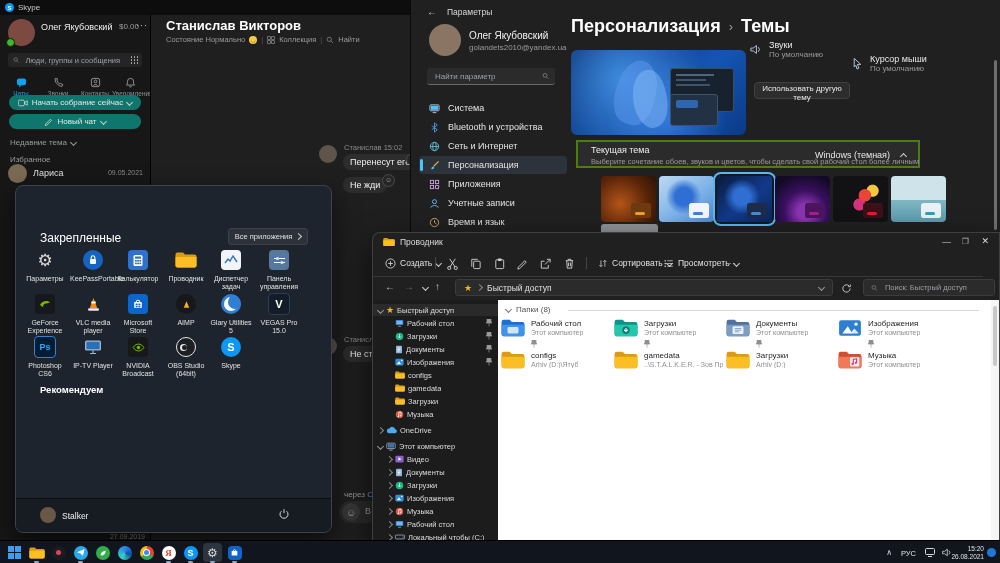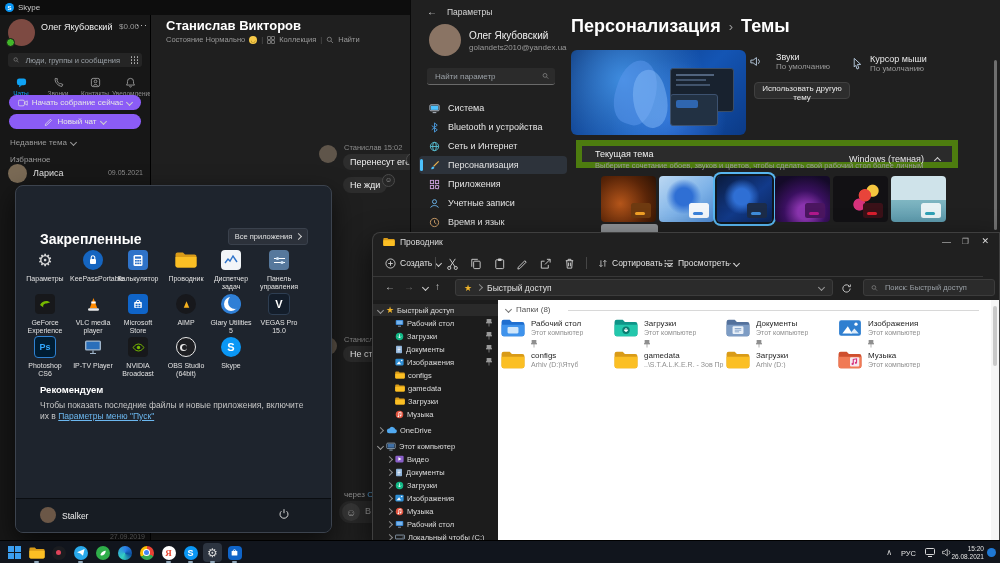--- a/index.html
+++ b/index.html
@@ -11,21 +11,21 @@
   svg{display:block}
   input{font-family:"Liberation Sans",sans-serif;background:transparent;border:none;outline:none;color:#9aa0a6;width:100%}
   input::placeholder{color:#9aa0a6;opacity:1}
 
   
   #skype{left:0;top:0;width:410px;height:540px;background:#1e1e1e}
   .sk-title{position:absolute;left:0;top:0;right:0;height:15px;background:#0d0d0d;display:flex;align-items:center;gap:4px;padding-left:5px;font-size:8px;color:#c9c9c9}
   .sk-side{position:absolute;left:0;top:15px;width:150px;bottom:0;background:#171717}
   .sk-chat{position:absolute;left:150px;top:15px;right:0;bottom:0;background:#1f1f1f;border-left:1px solid #000}
   .avatar{border-radius:50%;background:#6f5b4c;position:absolute}
-  .pill-btn{position:absolute;left:9px;width:132px;height:15px;border-radius:9px;background:#8b5cf6;display:flex;align-items:center;justify-content:center;gap:4px;font-size:8px;color:#e6e6e6}
+  .pill-btn{position:absolute;left:9px;width:132px;height:15px;border-radius:9px;background:#0f766e;display:flex;align-items:center;justify-content:center;gap:4px;font-size:8px;color:#e6e6e6}
   .sk-lbl{position:absolute;left:10px;font-size:8px;color:#9a9a9a}
   .bubble{position:absolute;background:#2d2d2d;border-radius:9px;padding:3px 7px;font-size:9px;color:#f0f0f0;white-space:nowrap}
   .react{position:absolute;width:11px;height:11px;border-radius:50%;background:#262626;border:1px solid #4a4a4a;color:#9a9a9a;font-size:7px;line-height:10px;text-align:center}
   .msg-h{position:absolute;font-size:7.5px;color:#8a8a8a;white-space:nowrap}
   .sk-tab{position:absolute;top:62px;width:36px;text-align:center;font-size:6.5px;color:#8f8f8f}
   .sk-tab .ti{display:flex;justify-content:center;margin-bottom:2px}
 
   
   #startmenu{left:15px;top:185px;width:317px;height:348px;background:#1e242d;border:1px solid #3c434e;border-radius:8px;box-shadow:0 10px 26px rgba(0,0,0,.65);overflow:hidden;z-index:30}
   .sm-search{position:absolute;left:13px;top:8px;width:290px;height:20px;background:#0f1318;border:1px solid #000;border-bottom:2px solid #4cc2ff;border-radius:4px;display:flex;align-items:center;gap:6px;padding:0 8px;box-sizing:border-box;font-size:8.5px;color:#9aa0a6}
@@ -293,21 +293,21 @@
     <div class="abs" style="right:12px;top:18px;width:62px;height:42px;background:#18222f;border:1px solid #3a4d66;border-radius:3px">
       <div class="abs" style="left:5px;top:5px;width:38px;height:2px;background:#51647e"></div>
       <div class="abs" style="left:5px;top:10px;width:30px;height:2px;background:#41536b"></div>
       <div class="abs" style="left:5px;top:15px;width:34px;height:2px;background:#41536b"></div>
     </div>
     <div class="abs" style="right:28px;top:44px;width:46px;height:30px;background:#223143;border:1px solid #3d5270;border-radius:3px">
       <div class="abs" style="left:5px;top:5px;width:22px;height:8px;border-radius:2px;background:#2f66b0"></div>
     </div>
   </div>
 
-  <div class="abs flex" style="left:338px;top:52px;gap:14px">
+  <div class="abs flex" style="left:338px;top:40px;gap:7px">
     <svg width="13" height="13" viewBox="0 0 14 14">
         <path d="M2 5.5 h2.5 L8 2.8 v8.4 L4.5 8.5 H2z" fill="none" stroke="#b9cce0"></path>
         <path d="M10 4.5 a3.5 3.5 0 0 1 0 5" fill="none" stroke="#b9cce0"></path>
       </svg>
     <span>
         <div class="stile-t">Звуки</div>
     <div class="stile-s">По умолчанию</div>
       </span>
   </div>
   <div class="abs flex" style="left:440px;top:54px;gap:7px">
@@ -315,21 +315,21 @@
         <path d="M3 1.5 L10 8 H6.5 L8 12 L6 13 L4.8 9 L3 10.8z" fill="none" stroke="#b9cce0"></path>
       </svg>
     <span>
         <div class="stile-t">Курсор мыши</div>
     <div class="stile-s">По умолчанию</div>
       </span>
   </div>
 
   <button class="abs" style="left:343px;top:82px;width:96px;height:17px;background:#2d2d2d;border:1px solid #404040;border-radius:4px;color:#e8e8e8;font-size:8px;font-family:inherit">Использовать другую тему</button>
 
-  <div class="abs" style="left:165px;top:140px;width:382px;height:28px;background:#2b2b2b;border:6px solid #4d7c0f;border-radius:0;box-sizing:border-box">
+  <div class="abs" style="left:165px;top:140px;width:344px;height:28px;background:#2b2b2b;border:2px solid #4d7c0f;border-radius:0;box-sizing:border-box">
     <div class="abs" style="left:13px;top:3px;font-size:9px;color:#f0f0f0">Текущая тема</div>
     <div class="abs" style="left:13px;top:15px;font-size:7.5px;color:#9a9a9a;white-space:nowrap">Выберите сочетание обоев, звуков и цветов, чтобы сделать свой рабочий стол более личным</div>
     <div class="abs" style="right:28px;top:8px;font-size:9px;color:#e8e8e8">Windows (темная)</div>
     <span class="cvd" style="position:absolute;right:12px;top:12px;transform:rotate(-135deg);border-color:#cfcfcf"></span>
   </div>
 
   <div class="th" style="left:190px;background:radial-gradient(circle at 35% 60%,#b4551a,#5a2508 60%,#2a1204)">
       <span class="chip" style="background:#6e3a10">
         <i style="background:#f0a026"></i>
       </span>
@@ -359,21 +359,21 @@
         <i style="background:#2fa0b5"></i>
       </span>
     </div>
 
   <div class="abs" style="left:190px;top:224px;width:57px;height:8px;border-radius:3px 3px 0 0;background:#8f9396"></div>
   <div class="abs" style="right:3px;top:60px;width:3px;height:170px;border-radius:2px;background:#6f6f6f"></div>
 </div>
 
 <div id="startmenu" class="win">
 
-  <div class="abs" style="left:24px;top:45px;font-size:14px;font-weight:700;color:#fff">Закрепленные</div>
+  <div class="abs" style="left:24px;top:45px;font-size:12px;font-weight:400;color:#fff">Закрепленные</div>
   <div class="abs flex" style="left:212px;top:42px;width:78px;height:15px;background:#2c313a;border:1px solid #3a414c;border-radius:3px;justify-content:center;gap:4px;font-size:7.5px;color:#e0e0e0">
     <span>Все приложения</span>
       <span class="cvr" style="border-color:#cfcfcf"></span>
   </div>
 
   <div class="tile" style="left:6px;top:62px">
       <div class="ticn">
         <span style="font-size:17px;color:#d8d8d8">⚙</span>
       </div>
       <div class="tlbl">Параметры</div>
@@ -536,23 +536,20 @@
       <div class="tlbl">OBS Studio (64bit)</div>
     </div>
   <div class="tile" style="left:192px;top:149px">
       <div class="ticn">
         <span class="circ" style="width:20px;height:20px;background:#0a97f5;color:#fff;font-weight:bold;font-size:11px">S</span>
       </div>
       <div class="tlbl">Skype</div>
     </div>
 
   <div class="abs" style="left:24px;top:198px;font-size:9.5px;font-weight:600;color:#fff">Рекомендуем</div>
-  <div class="abs" style="left:24px;top:214px;width:268px;font-size:8.5px;line-height:11px;color:#c7c7c7">
-    <span>Чтобы показать последние файлы и новые приложения, включите их в </span><a style="color:#6cb8f0;text-decoration:underline">Параметры меню "Пуск"</a>
-  </div>
 
   <div class="sm-foot">
     <div class="avatar" style="left:24px;top:8px;width:16px;height:16px;background:#6b5747"></div>
     <div class="abs" style="left:46px;top:12px;font-size:8.5px;color:#eee">Stalker</div>
     <div class="abs" style="left:262px;top:9px">
       <svg width="12" height="12" viewBox="0 0 12 12">
           <path d="M3.4 3.2 a4 4 0 1 0 5.2 0" fill="none" stroke="#d8d8d8"></path>
           <path d="M6 1.2 v4" stroke="#d8d8d8"></path>
         </svg>
     </div>

